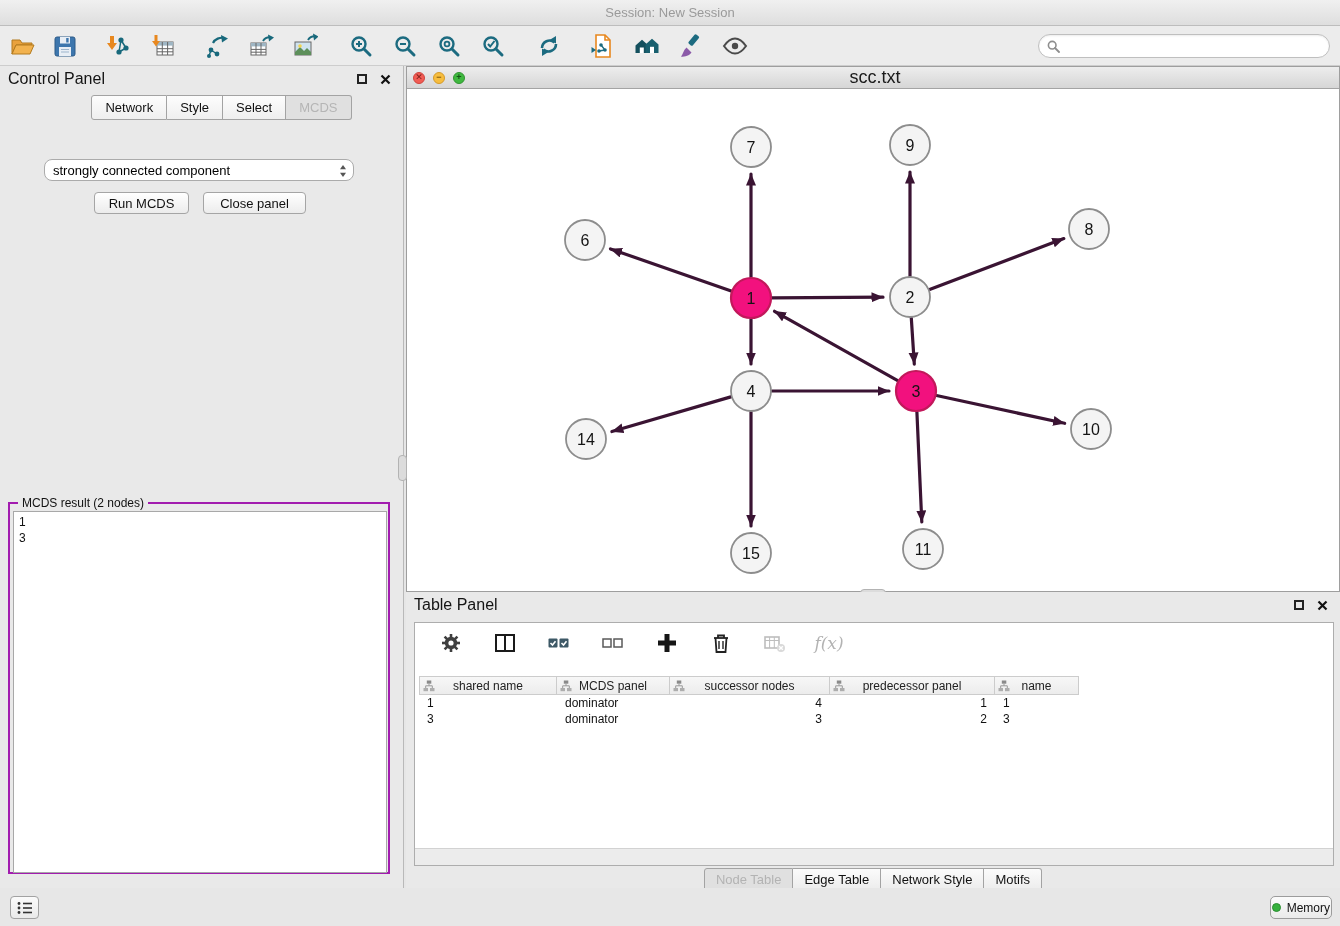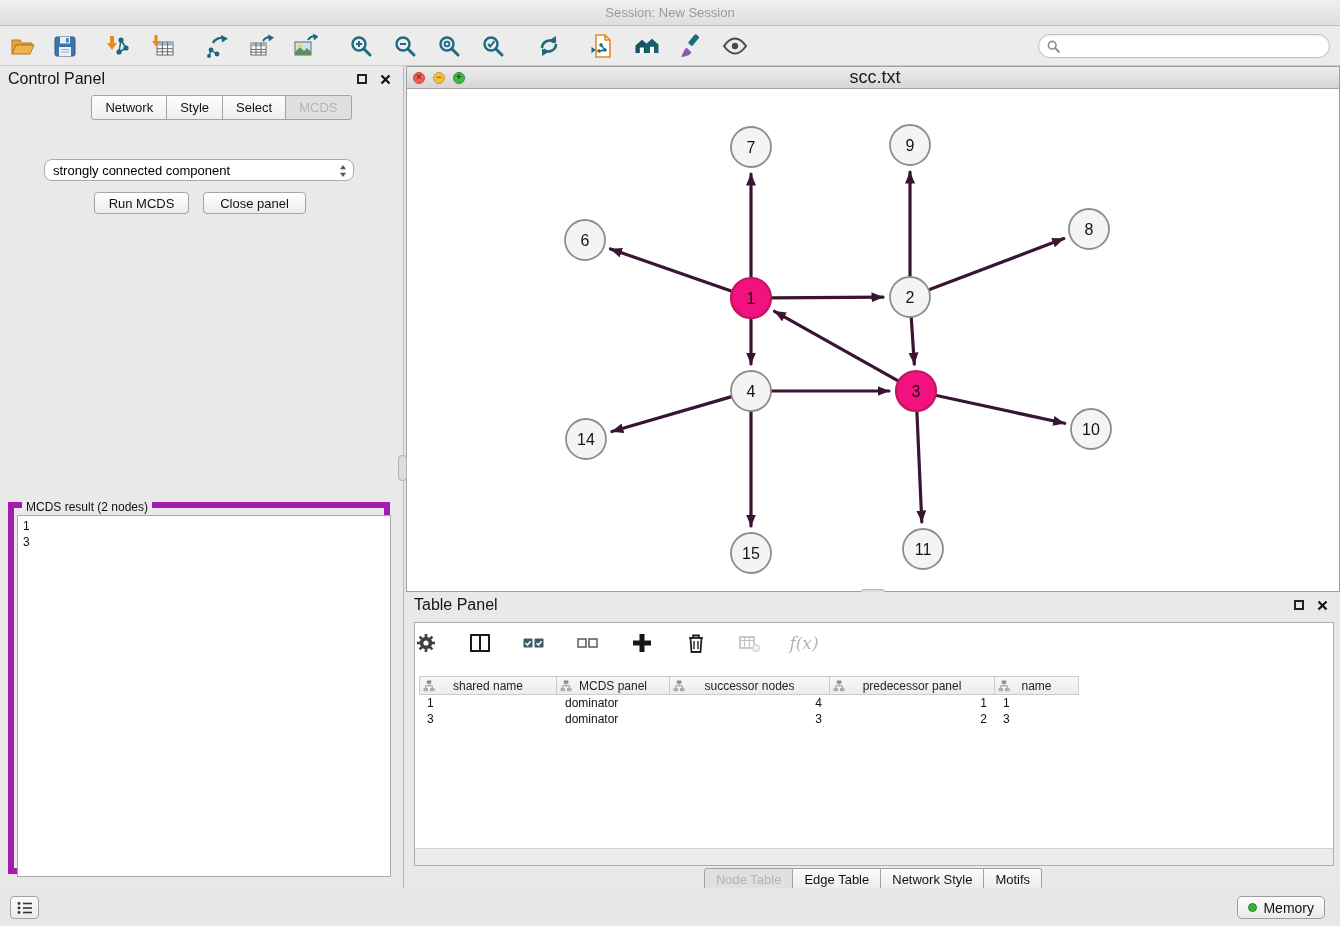--- a/index.html
+++ b/index.html
@@ -32,21 +32,21 @@
   .cp-tab:last-child { border-radius:0 3px 3px 0; }
   .cp-tab.disabled { color:#b5b5b5; background:#e0e0e0; }
   #opt-label { position:absolute; left:0; top:71px; width:100%; text-align:center; font-size:13px; color:#111; }
   #criterion-select { position:absolute; left:44px; top:93px; width:310px; height:22px; background:#fff; border:1px solid #ababab;
     border-radius:8px; font-size:13px; display:flex; align-items:center; padding:0 22px 0 8px; cursor:pointer; }
   #criterion-select .arrows { position:absolute; right:6px; top:4px; }
   .btn { position:absolute; height:22px; background:linear-gradient(#ffffff,#ececec); border:1px solid #a5a5a5; border-radius:4px;
     font-size:13px; color:#111; display:flex; align-items:center; justify-content:center; cursor:pointer; }
   #run-btn { left:94px; top:126px; width:95px; }
   #close-btn { left:203px; top:126px; width:103px; }
-  #result-group { position:absolute; left:8px; top:436px; width:382px; height:372px; border:6px solid #a21caf; }
+  #result-group { position:absolute; left:8px; top:436px; width:382px; height:372px; border:2px solid #a21caf; }
   #result-title { position:absolute; left:8px; top:-8px; background:#e9e9e9; padding:0 4px; font-size:12px; color:#111; }
   #result-box { position:absolute; left:3px; top:7px; width:374px; height:362px; background:#fff; border:1px solid #a8a8a8;
     font-size:12px; line-height:16px; padding:2px 5px; color:#111; overflow:hidden; }
 
   
   #net-window { position:absolute; left:406px; top:66px; width:934px; height:526px; background:#fff; border:1px solid #9e9e9e; }
   #net-titlebar { height:22px; background:linear-gradient(#ededed,#d6d6d6); border-bottom:1px solid #a4a4a4;
     display:flex; align-items:center; padding:0 6px; position:relative; }
   .tl { width:12px; height:12px; border-radius:50%; margin-right:8px; display:flex; align-items:center; justify-content:center;
     font-size:9px; font-weight:bold; line-height:1; cursor:pointer; }
@@ -56,21 +56,21 @@
   #net-title { position:absolute; left:2px; width:100%; text-align:center; font-size:18px; color:#1a1a1a; pointer-events:none; }
   #graph-svg { display:block; width:932px; height:502px; }
 
   
   #v-grip { position:absolute; left:398px; top:455px; width:9px; height:26px; background:#dcdcdc; border:1px solid #b3b3b3; border-radius:4px; cursor:col-resize; }
   #h-grip { position:absolute; left:860px; top:589px; width:26px; height:8px; background:#dcdcdc; border:1px solid #b3b3b3; border-radius:4px; cursor:row-resize; }
 
   
   #table-panel { position:absolute; left:406px; top:592px; width:934px; height:296px; background:#e9e9e9; }
   #tp-body { position:absolute; left:8px; top:30px; width:920px; height:244px; background:#fff; border:1px solid #adadad; }
-  #tp-toolbar { display:flex; align-items:center; padding:9px 0 0 0; gap:32px; }
+  #tp-toolbar { display:flex; align-items:center; padding:9px 0 0 25px; gap:32px; }
   .tp-ico { width:22px; height:22px; display:flex; align-items:center; justify-content:center; cursor:pointer; }
   .fx { font-family:"DejaVu Serif","Liberation Serif",serif; font-style:italic; font-size:17px; color:#b3b3b3; }
   #table-header { position:absolute; left:4px; top:53px; display:flex; height:19px; }
   .th { position:relative; background:linear-gradient(#f7f7f7,#ececec); border:1px solid #cccccc; border-left:none;
     display:flex; align-items:center; justify-content:center; font-size:12px; color:#222; cursor:pointer; }
   .th:first-child { border-left:1px solid #cccccc; }
   .th svg { position:absolute; left:3px; top:3px; }
   #table-body { position:absolute; left:4px; top:72px; width:912px; }
   .tr { display:flex; height:16px; cursor:pointer; }
   .td { font-size:12px; line-height:16px; padding:0 8px; color:#111; overflow:hidden; white-space:nowrap; }
@@ -78,22 +78,22 @@
   #tp-tabs { position:absolute; left:0; top:276px; width:100%; display:flex; justify-content:center; }
   .tp-tab { font-size:13px; padding:3px 11px; background:linear-gradient(#fbfbfb,#ececec); border:1px solid #a3a3a3; border-left:none; color:#111; cursor:pointer; }
   .tp-tab:first-child { border-left:1px solid #a3a3a3; border-radius:3px 0 0 3px; }
   .tp-tab:last-child { border-radius:0 3px 3px 0; }
   .tp-tab.disabled { color:#b3b3b3; background:#e0e0e0; }
 
   
   #statusbar { position:absolute; left:0; top:888px; width:1340px; height:38px; background:#e7e7e7; }
   #list-btn { position:absolute; left:10px; top:8px; width:29px; height:23px; border:1px solid #a2a2a2; border-radius:4px;
     background:linear-gradient(#fbfbfb,#eaeaea); display:flex; align-items:center; justify-content:center; cursor:pointer; }
-  #memory-btn { position:absolute; right:15px; top:8px; height:23px; padding:0 10px; border:1px solid #9c9c9c; border-radius:5px;
-    background:linear-gradient(#fbfbfb,#eaeaea); display:flex; align-items:center; gap:6px; font-size:14px; color:#111; cursor:pointer; }
+  #memory-btn { position:absolute; right:8px; top:8px; height:23px; padding:0 1px; border:1px solid #9c9c9c; border-radius:5px;
+    background:linear-gradient(#fbfbfb,#eaeaea); display:flex; align-items:center; gap:6px; font-size:12px; color:#111; cursor:pointer; }
   .mem-dot { width:9px; height:9px; border-radius:50%; background:#35b03c; border:1px solid #2a8c30; }
 </style>
 </head>
 <body>
 
 <div id="titlebar">
   <span class="t">Session: New Session</span>
 </div>
 
 <div id="toolbar">

